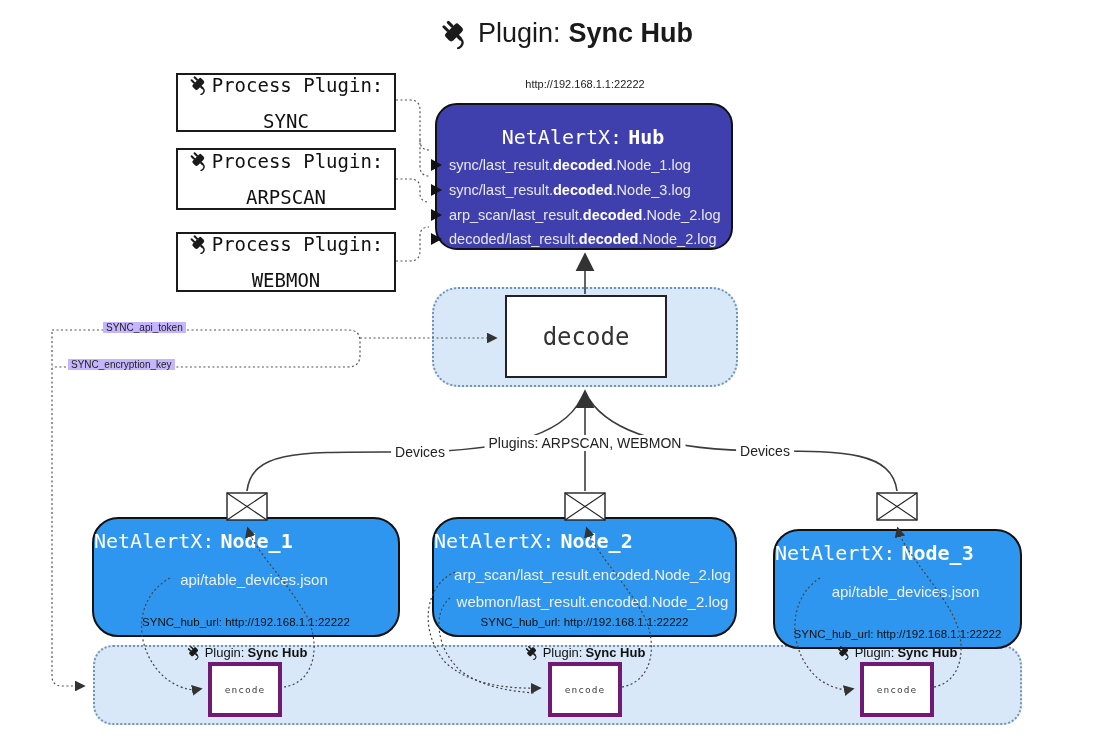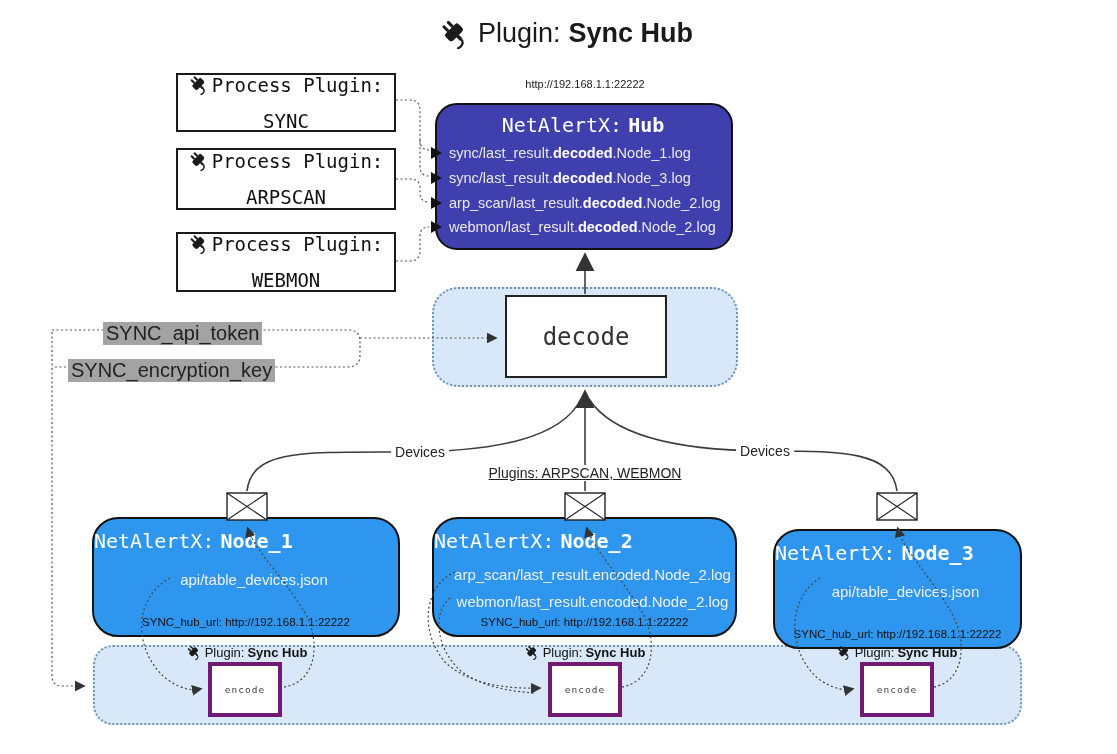--- a/index.html
+++ b/index.html
@@ -13,37 +13,37 @@
   .title .bold{font-weight:bold;}
 
   .pbox{border:2px solid #1a1a1a;background:#fff;display:flex;flex-direction:column;
         align-items:center;justify-content:center;gap:14px;
         font-family:"DejaVu Sans Mono",monospace;font-size:19px;color:#111;}
   .pbox .row{display:flex;align-items:center;gap:3px;}
 
   .huburl{position:absolute;left:585px;top:78px;transform:translateX(-50%);
           font-size:11px;color:#222;z-index:2;white-space:nowrap;}
   .hub{background:#3f3fae;border:2px solid #111;border-radius:22px;color:#fff;
-       padding:4px 10px 6px 8px;}
+       padding:16px 10px 6px 8px;}
   .hubtitle{text-align:center;font-family:"DejaVu Sans Mono",monospace;font-size:20px;
             height:32px;line-height:32px;color:#fff;white-space:nowrap;}
   .hubtitle .bold,.ntitle .bold{font-weight:bold;padding-left:6px;}
   .hentry{position:relative;height:25px;line-height:25px;font-size:14.5px;color:#e9e9e9;
           padding-left:4px;white-space:nowrap;}
   .hentry .bold{font-weight:bold;color:#fff;}
   .tri{position:absolute;left:-14px;top:6px;width:0;height:0;
        border-left:11px solid #111;border-top:6.5px solid transparent;border-bottom:6.5px solid transparent;}
 
   .dband,.eband{background:#d9e8f8;border:2px dotted #6f94b8;}
   .dband{border-radius:26px;}
   .eband{border-radius:20px;}
   .dbox{background:#fff;border:2px solid #222;display:flex;align-items:center;justify-content:center;
         font-family:"DejaVu Sans Mono",monospace;font-size:24px;color:#333;z-index:2;}
 
-  .klabel{position:absolute;z-index:4;background:#a3a3a3;font-size:20px;color:#222;
+  .klabel{position:absolute;z-index:4;background:#c4b5fd;font-size:10px;color:#222;
           padding:0 3px;white-space:nowrap;text-align:right;}
   .lbl{position:absolute;z-index:4;background:#fff;font-size:14px;color:#222;
        padding:0 4px;white-space:nowrap;transform:translate(-50%,-50%);}
 
   .node{background:#2e96ee;border:2px solid #111;border-radius:26px;color:#fff;}
   .ntitle{position:absolute;left:0;right:0;top:10px;text-align:left;
           font-family:"DejaVu Sans Mono",monospace;font-size:20px;white-space:nowrap;}
   .nentries{position:absolute;left:0;right:0;text-align:center;font-size:15px;color:#f0f0f0;}
   .nentry{height:27px;line-height:27px;white-space:nowrap;padding-left:16px;}
   .nfooter{position:absolute;left:0;right:0;bottom:7px;text-align:center;
@@ -176,32 +176,32 @@
     <div class="hentry">
       <span class="tri"></span>
       <span>sync/last_result.</span><span class="bold">decoded</span><span>.Node_3.log</span>
     </div>
     <div class="hentry">
       <span class="tri"></span>
       <span>arp_scan/last_result.</span><span class="bold">decoded</span><span>.Node_2.log</span>
     </div>
     <div class="hentry" style="height:23px;line-height:23px;">
       <span class="tri" style="top:5px"></span>
-      <span>webmon/last_result.</span><span class="bold">decoded</span><span>.Node_2.log</span>
+      <span>decoded/last_result.</span><span class="bold">decoded</span><span>.Node_2.log</span>
     </div>
   </div>
 
   <div class="box dband" style="left:432px;top:287px;width:306px;height:100px;z-index:1;"></div>
   <div class="box dbox" style="left:505px;top:295px;width:162px;height:83px;">decode</div>
 
   <div class="klabel" style="left:103px;top:322px;">SYNC_api_token</div>
   <div class="klabel" style="left:68px;top:359px;">SYNC_encryption_key</div>
 
   <div class="lbl" style="left:420px;top:452px;">Devices</div>
-  <div class="lbl" style="left:585px;top:473px;text-decoration:underline;">Plugins: ARPSCAN, WEBMON</div>
+  <div class="lbl" style="left:585px;top:443px;">Plugins: ARPSCAN, WEBMON</div>
   <div class="lbl" style="left:765px;top:451px;">Devices</div>
 
   <div class="box node" style="left:92px;top:517px;width:308px;height:120px;">
     <div class="ntitle">
       <span>NetAlertX:</span><span class="bold">Node_1</span>
     </div>
     <div class="nentries" style="top:47px;">
       <div class="nentry">api/table_devices.json</div>
     </div>
     <div class="nfooter">SYNC_hub_url: http://192.168.1.1:22222</div>

